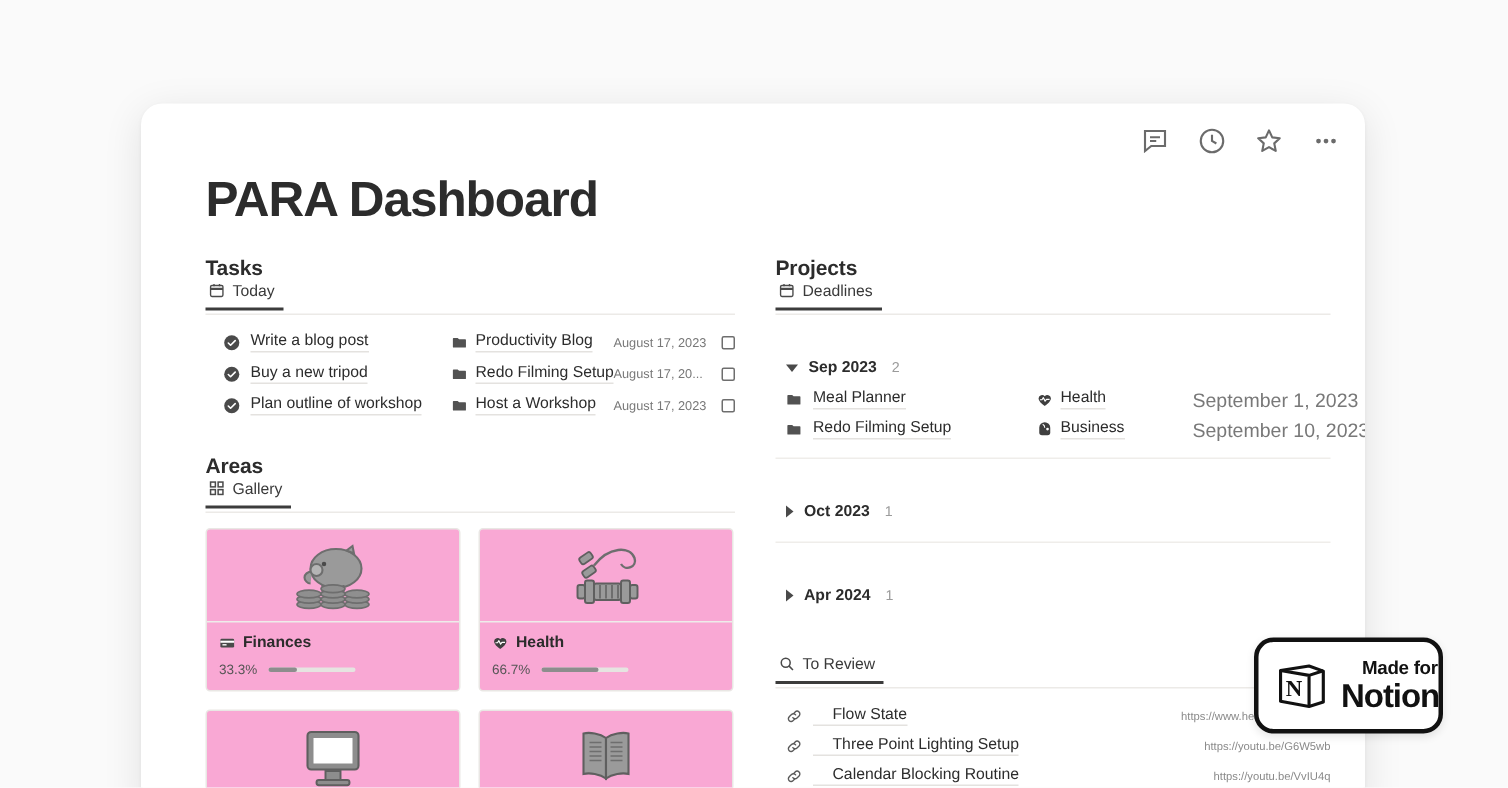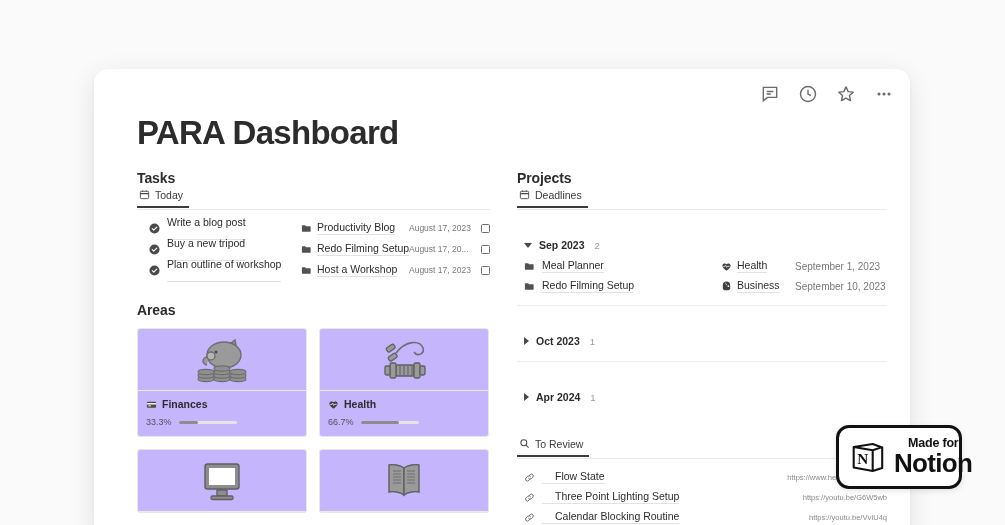--- a/index.html
+++ b/index.html
@@ -64,21 +64,21 @@
   
   .task-list { margin-top: 8px; }
   .task-row {
     display: flex; align-items: center; height: 20px;
     margin-bottom: 1px; padding-left: 12px; cursor: pointer;
   }
   .check-circle { width: 11px; height: 11px; flex: 0 0 11px; margin-right: 7px; }
   .check-circle svg { width: 100%; height: 100%; display: block; }
   .task-name {
     font-size: 10.5px; color: #2c2c2c; font-weight: 500;
-    border-bottom: 1px solid #e4e2df; padding-bottom: 11px;
+    border-bottom: 1px solid #e4e2df; padding-bottom: 1px;
     white-space: nowrap;
   }
   .task-spacer { flex: 1 1 auto; }
   .task-proj {
     display: flex; align-items: center; gap: 5px;
     width: 108px; flex: 0 0 108px;
   }
   .folder-ico { width: 11px; height: 11px; flex: 0 0 11px; color: #525252; }
   .folder-ico svg { width: 100%; height: 100%; display: block; }
   .task-proj-name {
@@ -96,21 +96,21 @@
   }
 
   
   .areas-wrap { margin-top: 22px; }
   .gallery {
     margin-top: 10px; display: grid;
     grid-template-columns: 170px 170px; gap: 12px;
   }
   .gcard {
     border: 1px solid #e9e7e4; border-radius: 3px;
-    background: #c4b5fd; overflow: hidden; cursor: pointer;
+    background: #f9a8d4; overflow: hidden; cursor: pointer;
   }
   .gcard-img {
     height: 62px; display: flex; align-items: center; justify-content: center;
     border-bottom: 1px solid #eeecea;
   }
   .gcard-img svg { display: block; }
   .gcard-body { padding: 7px 8px 9px 8px; }
   .gcard-label { display: flex; align-items: center; gap: 5px; }
   .gc-ico { width: 11px; height: 11px; flex: 0 0 11px; }
   .gc-ico svg { width: 100%; height: 100%; display: block; }
@@ -142,21 +142,21 @@
     border-bottom: 1px solid #e4e2df; padding-bottom: 1px; white-space: nowrap;
   }
   .proj-spacer { flex: 1 1 auto; }
   .proj-tag { display: flex; align-items: center; gap: 5px; width: 74px; flex: 0 0 74px; }
   .tag-ico { width: 11px; height: 11px; flex: 0 0 11px; }
   .tag-ico svg { width: 100%; height: 100%; display: block; }
   .tag-name {
     font-size: 10.5px; color: #2c2c2c; font-weight: 500;
     border-bottom: 1px solid #e4e2df; padding-bottom: 1px; white-space: nowrap;
   }
-  .proj-date { font-size: 10px; color: #787878; width: 92px; flex: 0 0 92px; white-space: nowrap; }
+  .proj-date { font-size: 13px; color: #787878; width: 92px; flex: 0 0 92px; white-space: nowrap; margin-left: 30px; }
   .grp-divider { height: 1px; background: #efedea; margin-top: 9px; }
 
   
   .res-wrap { margin-top: 27px; }
   .res-list { margin-top: 8px; }
   .res-row {
     display: flex; align-items: center; height: 20px;
     padding-left: 7px; cursor: pointer;
   }
   .link-ico { width: 11px; height: 11px; flex: 0 0 11px; margin-right: 7px; color: #5a5a5a; }
@@ -176,21 +176,21 @@
     position: absolute; left: 836px; top: 425px;
     width: 126px; height: 64px;
     background: #ffffff; border: 3px solid #111111; border-radius: 13px;
     display: flex; align-items: center; padding: 0 9px; gap: 8px;
     box-shadow: 0 2px 6px rgba(0,0,0,.10);
   }
   .nb-logo { width: 38px; height: 38px; flex: 0 0 38px; }
   .nb-logo svg { width: 100%; height: 100%; display: block; }
   .nb-text { line-height: 1.05; }
   .nb-made { font-size: 12.5px; font-weight: bold; color: #111; letter-spacing: -0.2px; padding-left: 14px; }
-  .nb-notion { font-size: 26px; font-weight: bold; color: #111; letter-spacing: -0.7px; }
+  .nb-notion { font-size: 22px; font-weight: bold; color: #111; letter-spacing: -0.7px; }
 </style>
 </head>
 <body>
 
 <div id="root">
   <div class="page-card">
 
     <div class="toolbar">
       <span class="tb-ico">
         <svg viewBox="0 0 24 24" fill="none" stroke="currentColor" stroke-width="1.7">
@@ -296,20 +296,33 @@
             </span>
             <span class="task-proj-name">Host a Workshop</span>
           </span>
           <span class="task-date">August 17, 2023</span>
           <span class="task-box"></span>
         </div>
       </div>
 
       <div class="areas-wrap">
         <div class="sec-title">Areas</div>
+        <div class="tabstrip">
+          <span class="tab active">
+            <span class="tab-ico">
+              <svg viewBox="0 0 24 24" fill="none" stroke="currentColor" stroke-width="2.2">
+                <rect x="3" y="3" width="7" height="7"></rect>
+                  <rect x="14" y="3" width="7" height="7"></rect>
+                <rect x="3" y="14" width="7" height="7"></rect>
+                  <rect x="14" y="14" width="7" height="7"></rect>
+              </svg>
+            </span>
+            <span>Gallery</span>
+          </span>
+        </div>
 
         <div class="gallery">
 
           <div class="gcard">
             <div class="gcard-img">
               <svg width="76" height="50" viewBox="0 0 76 50">
                 <g fill="#9a9a9a" stroke="#6e6e6e" stroke-width="1.4">
                   <ellipse cx="40" cy="20" rx="17" ry="13"></ellipse>
                   <path d="M24 22c-3 0-5 2-5 4s2 4 4 4" fill="#9a9a9a"></path>
                   <circle cx="27" cy="21" r="4" fill="#b5b5b5"></circle>

